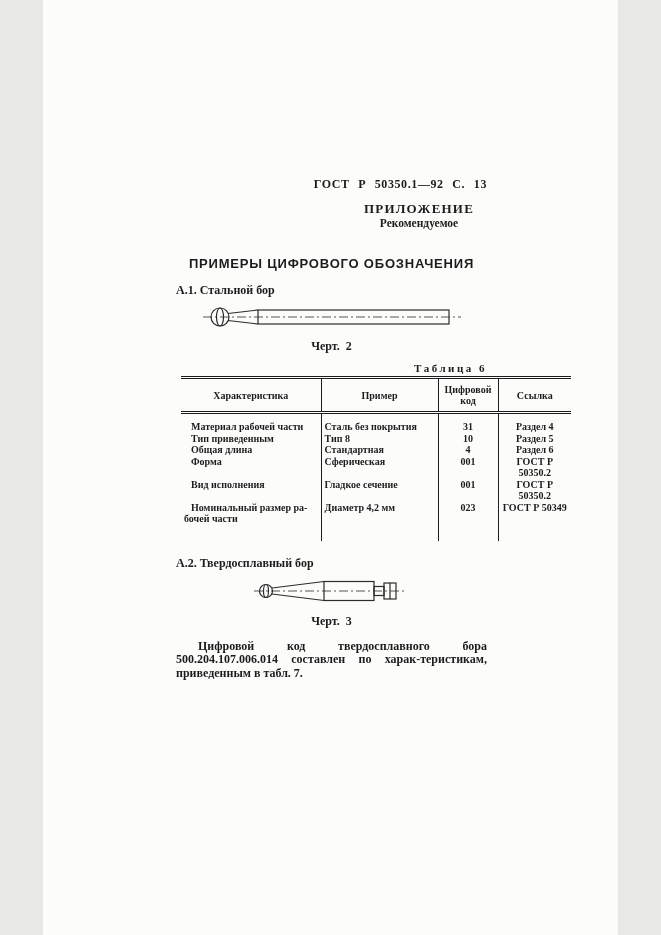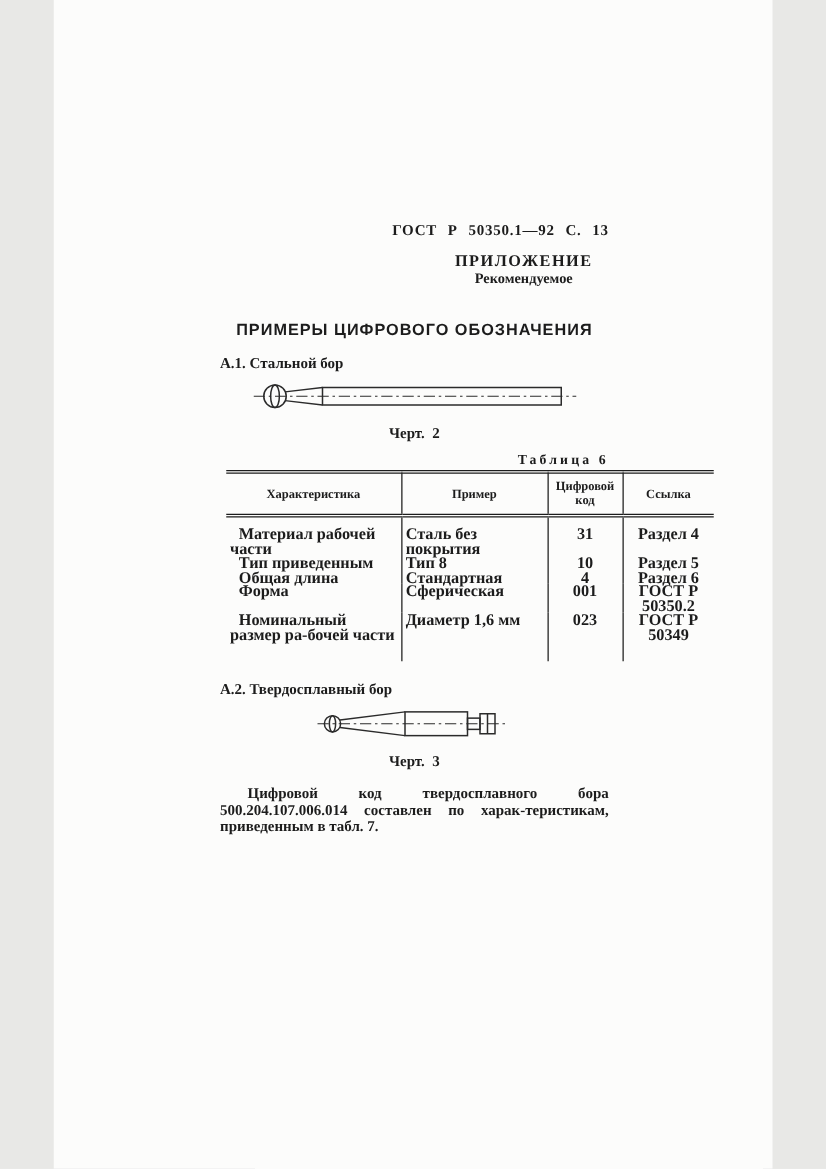--- a/index.html
+++ b/index.html
@@ -72,21 +72,21 @@
   }
   table.t6 th, table.t6 td { font-weight: bold; }
   table.t6 th {
     border-bottom: 3px double var(--ink);
     font-size: 10px; line-height: 11px;
     text-align: center; vertical-align: middle;
     padding: 5px 2px;
   }
   table.t6 th + th, table.t6 td + td { border-left: 1px solid var(--ink); }
   table.t6 td {
-    font-size: 13px; line-height: 11.5px;
+    font-size: 10px; line-height: 11.5px;
     vertical-align: top;
     padding: 0 3px;
   }
   table.t6 tbody tr:first-child td { padding-top: 7px; }
   table.t6 tbody tr:last-child td  { padding-bottom: 16px; }
   td.c1 { text-indent: 7px; padding-left: 2px; padding-right: 4px; }
   td.c2 { padding-left: 8px; }
   td.c3, td.c4 { text-align: center; }
 </style>
 </head>
@@ -156,22 +156,28 @@
           <td class="c3">4</td>
           <td class="c4">Раздел 6</td>
         </tr>
         <tr>
           <td class="c1">Форма</td>
           <td class="c2">Сферическая</td>
           <td class="c3">001</td>
           <td class="c4">ГОСТ Р 50350.2</td>
         </tr>
         <tr>
+          <td class="c1">Вид исполнения</td>
+          <td class="c2">Гладкое сечение</td>
+          <td class="c3">001</td>
+          <td class="c4">ГОСТ Р 50350.2</td>
+        </tr>
+        <tr>
           <td class="c1">Номинальный размер ра-бочей части</td>
-          <td class="c2">Диаметр 1,6 мм</td>
+          <td class="c2">Диаметр 4,2 мм</td>
           <td class="c3">023</td>
           <td class="c4">ГОСТ Р 50349</td>
         </tr>
       </tbody>
     </table>
 
     <div class="sec-heading a2">А.2. Твердосплавный бор</div>
 
     <div class="figure">
       <svg width="160" height="32" viewBox="0 0 160 32" aria-hidden="true">

